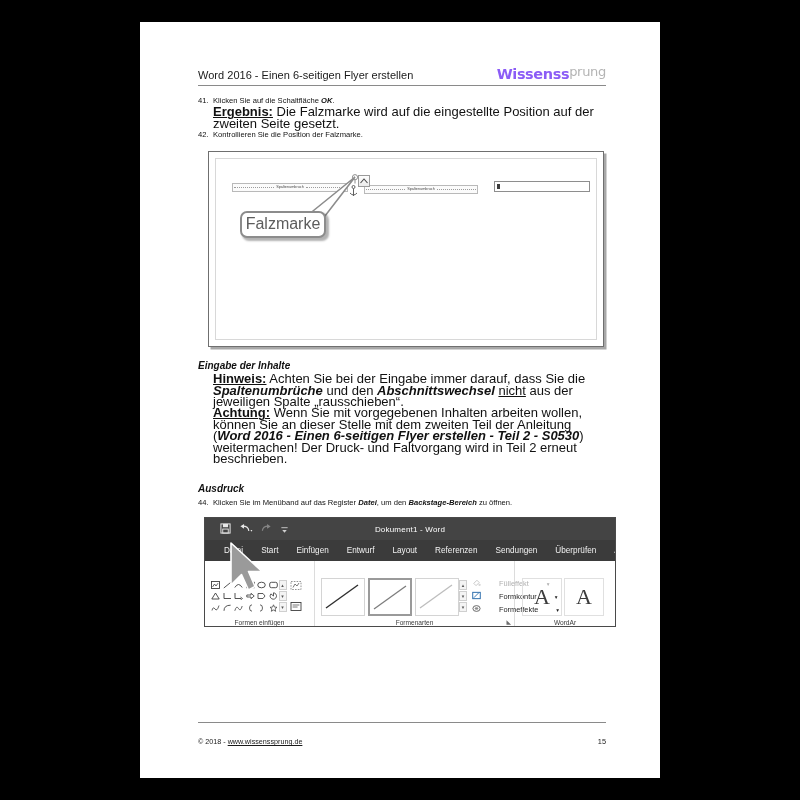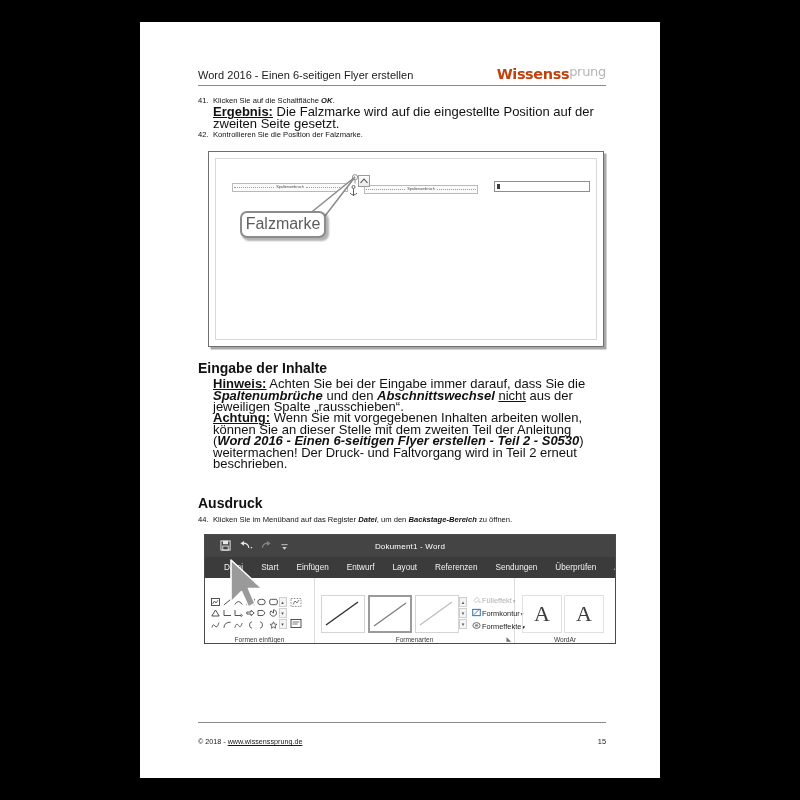--- a/index.html
+++ b/index.html
@@ -45,21 +45,21 @@
   .logo {
     display: flex;
     align-items: baseline;
     line-height: 1;
     padding-bottom: 0px;
     transform: translateY(-1px);
   }
   .logo .l-dark {
     font-size: 14.5px;
     font-weight: 700;
-    color: #c2410c;
+    color: #8b5cf6;
     letter-spacing: -0.4px;
     font-family: "DejaVu Sans", sans-serif;
   }
   .logo .l-light {
     font-size: 13px;
     font-weight: 400;
     color: #b4b4b4;
     letter-spacing: -0.3px;
     font-family: "DejaVu Sans", sans-serif;
     transform: translateY(-3px);
@@ -75,21 +75,22 @@
     color: #111;
   }
   .step-num { width: 15px; flex: 0 0 15px; }
   .step-body { flex: 1; }
   .sub-line { padding-left: 15px; font-size: 13px; line-height: 11.4px; color:#111; }
   .bi { font-weight: 700; font-style: italic; }
   .u { text-decoration: underline; }
   .bu { font-weight: 700; text-decoration: underline; }
   .sec-head {
     font-weight: 700;
-    font-size: 14px;
+    font-style: italic;
+    font-size: 10px;
     color: #111;
     margin-bottom: 2.5px;
   }
 
   
   .fig1-wrap { margin-top: 10px; padding-left: 10px; }
   .fig1 {
     position: relative;
     width: 396px;
     height: 196px;
@@ -253,21 +254,21 @@
   }
   .style-gal { display:flex; gap:3px; padding-top:5px; align-items:center; }
   .style-box {
     width: 44px; height: 38px;
     border: 1px solid #d4d4d4;
     background: #fff;
     position: relative;
   }
   .style-box.sel { border: 2px solid #9a9a9a; }
   .fx-list { display:flex; flex-direction:column; gap:2px; padding-top:5px; padding-left:5px; }
-  .fx-row { display:flex; align-items:center; gap:1px; font-size:7.4px; color:#1f1f1f; }
+  .fx-row { display:flex; align-items:center; gap:18px; font-size:7.4px; color:#1f1f1f; }
   .fx-row.dim { color: #b0b0b0; }
   .wordart-gal { display:flex; gap:2px; padding-top:5px; }
   .wa-box {
     width: 40px; height: 38px;
     border:1px solid #e0e0e0;
     display:flex; align-items:center; justify-content:center;
     font-size: 22px; color:#3c3c3c;
     font-family:"Liberation Serif", serif;
   }
   .dialog-launcher {
@@ -375,21 +376,21 @@
 
       <div style="margin-top:13px;">
         <div class="sec-head">Eingabe der Inhalte</div>
 
 
         <div class="sub-line"><span class="bu">Hinweis:</span><span> Achten Sie bei der Eingabe immer darauf, dass Sie die </span><span class="bi">Spaltenumbrüche</span><span> und den </span><span class="bi">Abschnittswechsel</span><span> </span><span class="u">nicht</span><span> aus der jeweiligen Spalte „rausschieben“.</span></div>
 
         <div class="sub-line"><span class="bu">Achtung:</span><span> Wenn Sie mit vorgegebenen Inhalten arbeiten wollen, können Sie an dieser Stelle mit dem zweiten Teil der Anleitung (</span><span class="bi">Word 2016 - Einen 6-seitigen Flyer erstellen - Teil 2 - S0530</span><span>) weitermachen! Der Druck- und Faltvorgang wird in Teil 2 erneut beschrieben.</span></div>
       </div>
 
-      <div style="margin-top:26px;">
+      <div style="margin-top:19px;">
         <div class="sec-head">Ausdruck</div>
 
         <div class="step">
           <div class="step-num">44.</div>
           <div class="step-body"><span>Klicken Sie im Menüband auf das Register </span><span class="bi">Datei</span><span>, um den </span><span class="bi">Backstage-Bereich</span><span> zu öffnen.</span></div>
         </div>
       </div>
 
       <div class="fig2-wrap">
         <div class="fig2">

